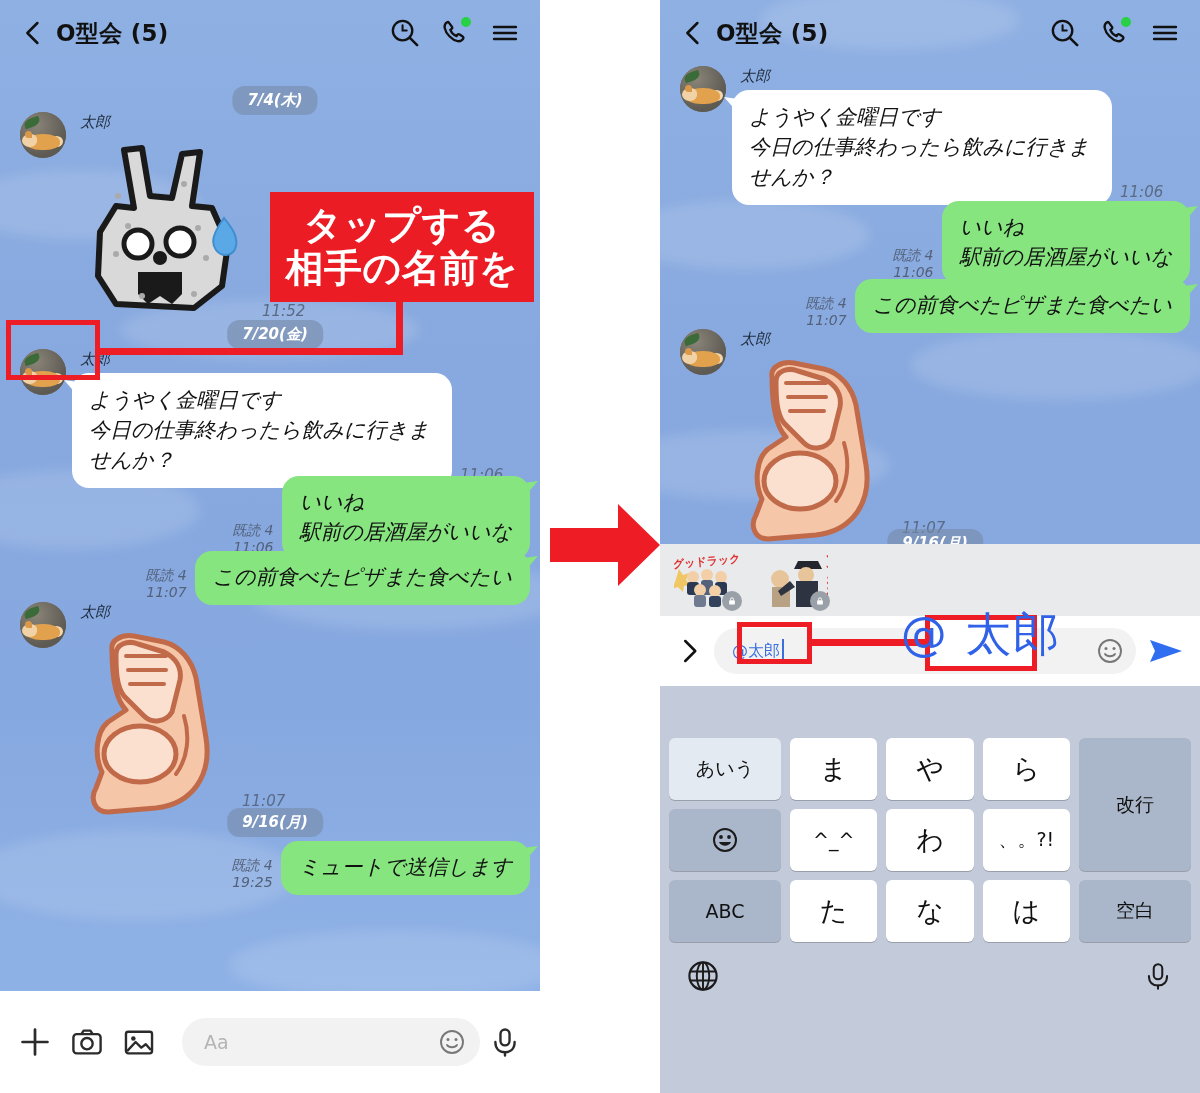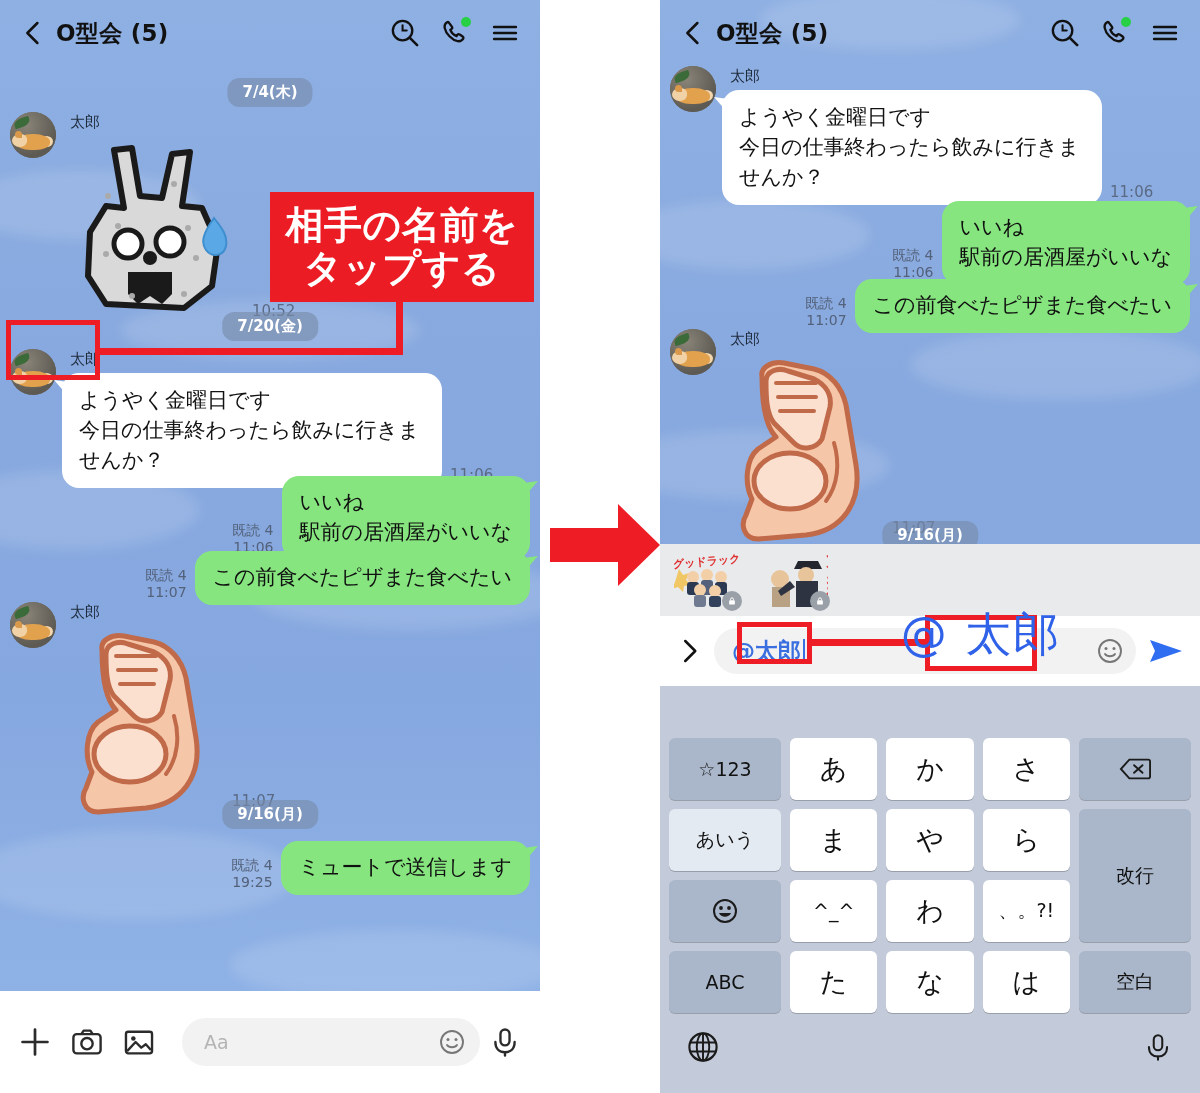--- a/index.html
+++ b/index.html
@@ -41,27 +41,28 @@
     letter-spacing: .3px; white-space: nowrap;
   }
   .hdr-spacer { flex: 1 1 auto; }
   .hdr-ico { width: 34px; height: 34px; margin-left: 16px; position: relative; flex:0 0 auto; cursor:pointer; }
   .greendot {
     position: absolute; right: 1px; top: 1px; width: 10px; height: 10px;
     border-radius: 50%; background: #27d045;
   }
 
   
-  .chat { position: absolute; left: 0; right: 0; }
+  .chat { position: absolute; left: 10px; right: 0; font-style: italic; }
   .row { position: absolute; }
   .datepill {
     position: absolute; left: 50%; transform: translateX(-50%);
     background: rgba(120,138,170,0.62); color: #fff;
     font-size: 15px; font-weight: 700; padding: 5px 15px; border-radius: 12px;
     white-space: nowrap;
+    margin-top: 8px;
   }
   .avatar {
     width: 46px; height: 46px; border-radius: 50%; overflow: hidden;
     background: #6d6b64; position: relative; flex: 0 0 auto;
   }
   .avatar .gnd { position:absolute; inset:0; background: radial-gradient(circle at 35% 28%, #8a8478 0%, #5d5a53 70%); }
   .avatar .leaf { position:absolute; left:4px; top:6px; width:16px; height:9px; background:#3c6b3a; border-radius:60% 10% 60% 10%; transform:rotate(-18deg); }
   .avatar .body { position:absolute; left:6px; top:22px; width:34px; height:16px; background:#e2a14d; border-radius:48% 48% 44% 44%; }
   .avatar .head { position:absolute; left:2px; top:22px; width:15px; height:13px; background:#f0d2a6; border-radius:50% 40% 45% 50%; }
   .avatar .ear  { position:absolute; left:5px; top:19px; width:7px; height:7px; background:#d9984a; border-radius:50% 50% 0 50%; }
@@ -127,21 +128,21 @@
     border-radius: 50%; background: #9aa0a8; display:flex; align-items:center; justify-content:center;
   }
   .ib2 {
     position: absolute; left: 0; right: 0; height: 70px;
     background: #fff; display: flex; align-items: center; padding: 0 14px; z-index: 6;
   }
   .ib2-field {
     flex: 1 1 auto; height: 46px; background: #f2f2f2; border-radius: 23px;
     display: flex; align-items: center; padding: 0 12px 0 18px; margin: 0 10px;
   }
-  .mentiontext { font-size: 23px; color: #3a6fe0; white-space: nowrap; font-weight: bold; }
+  .mentiontext { font-size: 16px; color: #3a6fe0; white-space: nowrap; }
   .caret { display:inline-block; width:2px; height:24px; background:#3a6fe0; margin-left:2px; vertical-align:-4px; }
 
   
   .kb {
     position: absolute; left: 0; right: 0; bottom: 0;
     background: #c3cbda; z-index: 6;
   }
   .kb-sugg { height: 52px; }
   .kb-grid {
     display: grid; grid-template-columns: 112px 1fr 1fr 1fr 112px;
@@ -241,21 +242,21 @@
                     <circle cx="44" cy="118" r="3"></circle>
                   <circle cx="134" cy="122" r="3"></circle>
                     <circle cx="70" cy="160" r="3"></circle>
                     <circle cx="126" cy="92" r="3"></circle>
                   <circle cx="56" cy="90" r="3"></circle>
                     <circle cx="122" cy="158" r="3"></circle>
                 </g>
                 <path d="M152 82 C142 96 138 106 144 114 C150 122 162 120 164 110 C166 100 160 92 152 82 Z" fill="#5aa9e6" stroke="#3f8fd0" stroke-width="2"></path>
               </svg>
             </div>
-            <div class="ts" style="margin:0 0 6px 10px;">10:52</div>
+            <div class="ts" style="margin:0 0 6px 10px;">11:52</div>
           </div>
         </div>
       </div>
 
       <div class="datepill" style="top:246px;">7/20(金)</div>
 
       <div class="row" style="left:10px; top:283px; display:flex; align-items:flex-start;">
         <div class="avatar">
           <div class="gnd"></div>
             <div class="tail"></div>
@@ -530,32 +531,20 @@
         </svg>
       </div>
       <svg style="width:40px;height:34px;flex:0 0 auto;cursor:pointer" viewBox="0 0 40 34">
         <path d="M4 6 L36 17 L4 28 L9 17 Z" fill="#2f6ef0"></path>
       </svg>
     </div>
 
     <div class="kb" style="top:686px;">
       <div class="kb-sugg"></div>
 
-      <div class="kb-grid" style="margin-bottom:9px;">
-        <div class="key fn sm">☆123</div>
-        <div class="key">あ</div>
-        <div class="key">か</div>
-        <div class="key">さ</div>
-        <div class="key fn">
-          <svg viewBox="0 0 34 24" style="width:32px;height:24px">
-            <path d="M11 2 H31 a2 2 0 012 2 v16 a2 2 0 01-2 2 H11 L2 12 Z" fill="none" stroke="#1b1b1b" stroke-width="2"></path>
-            <path d="M16 8 L25 16 M25 8 L16 16" stroke="#1b1b1b" stroke-width="2" stroke-linecap="round"></path>
-          </svg>
-        </div>
-      </div>
 
       <div class="kb-grid" style="margin-bottom:9px;">
         <div class="key fn-light sm">あいう</div>
         <div class="key">ま</div>
         <div class="key">や</div>
         <div class="key">ら</div>
         <div class="key fn tall sm" style="grid-row: span 2;">改行</div>
 
         <div class="key fn">
           <svg viewBox="0 0 28 28" style="width:28px;height:28px">
@@ -588,22 +577,22 @@
           <rect x="11" y="4" width="8" height="14" rx="4" fill="none" stroke="#1b1b1b" stroke-width="1.9"></rect>
           <path d="M6.5 15 C6.5 21 10 24 15 24 C20 24 23.5 21 23.5 15" fill="none" stroke="#1b1b1b" stroke-width="1.9" stroke-linecap="round"></path>
           <path d="M15 24V27" stroke="#1b1b1b" stroke-width="1.9" stroke-linecap="round"></path>
         </svg>
       </div>
     </div>
   </div>
 
   <div class="ann-box" style="left:270px; top:192px; width:264px; height:110px;">
     <div class="ann-text">
+      <div>タップする</div>
       <div>相手の名前を</div>
-      <div>タップする</div>
     </div>
   </div>
 
   <div class="ann-line" style="left:396px; top:302px; width:7px; height:52px;"></div>
 
   <div class="ann-line" style="left:96px; top:348px; width:307px; height:7px;"></div>
 
   <div class="ann-outline" style="left:6px; top:320px; width:94px; height:60px;"></div>
 
   <div class="ann-outline" style="left:737px; top:622px; width:75px; height:42px;"></div>

